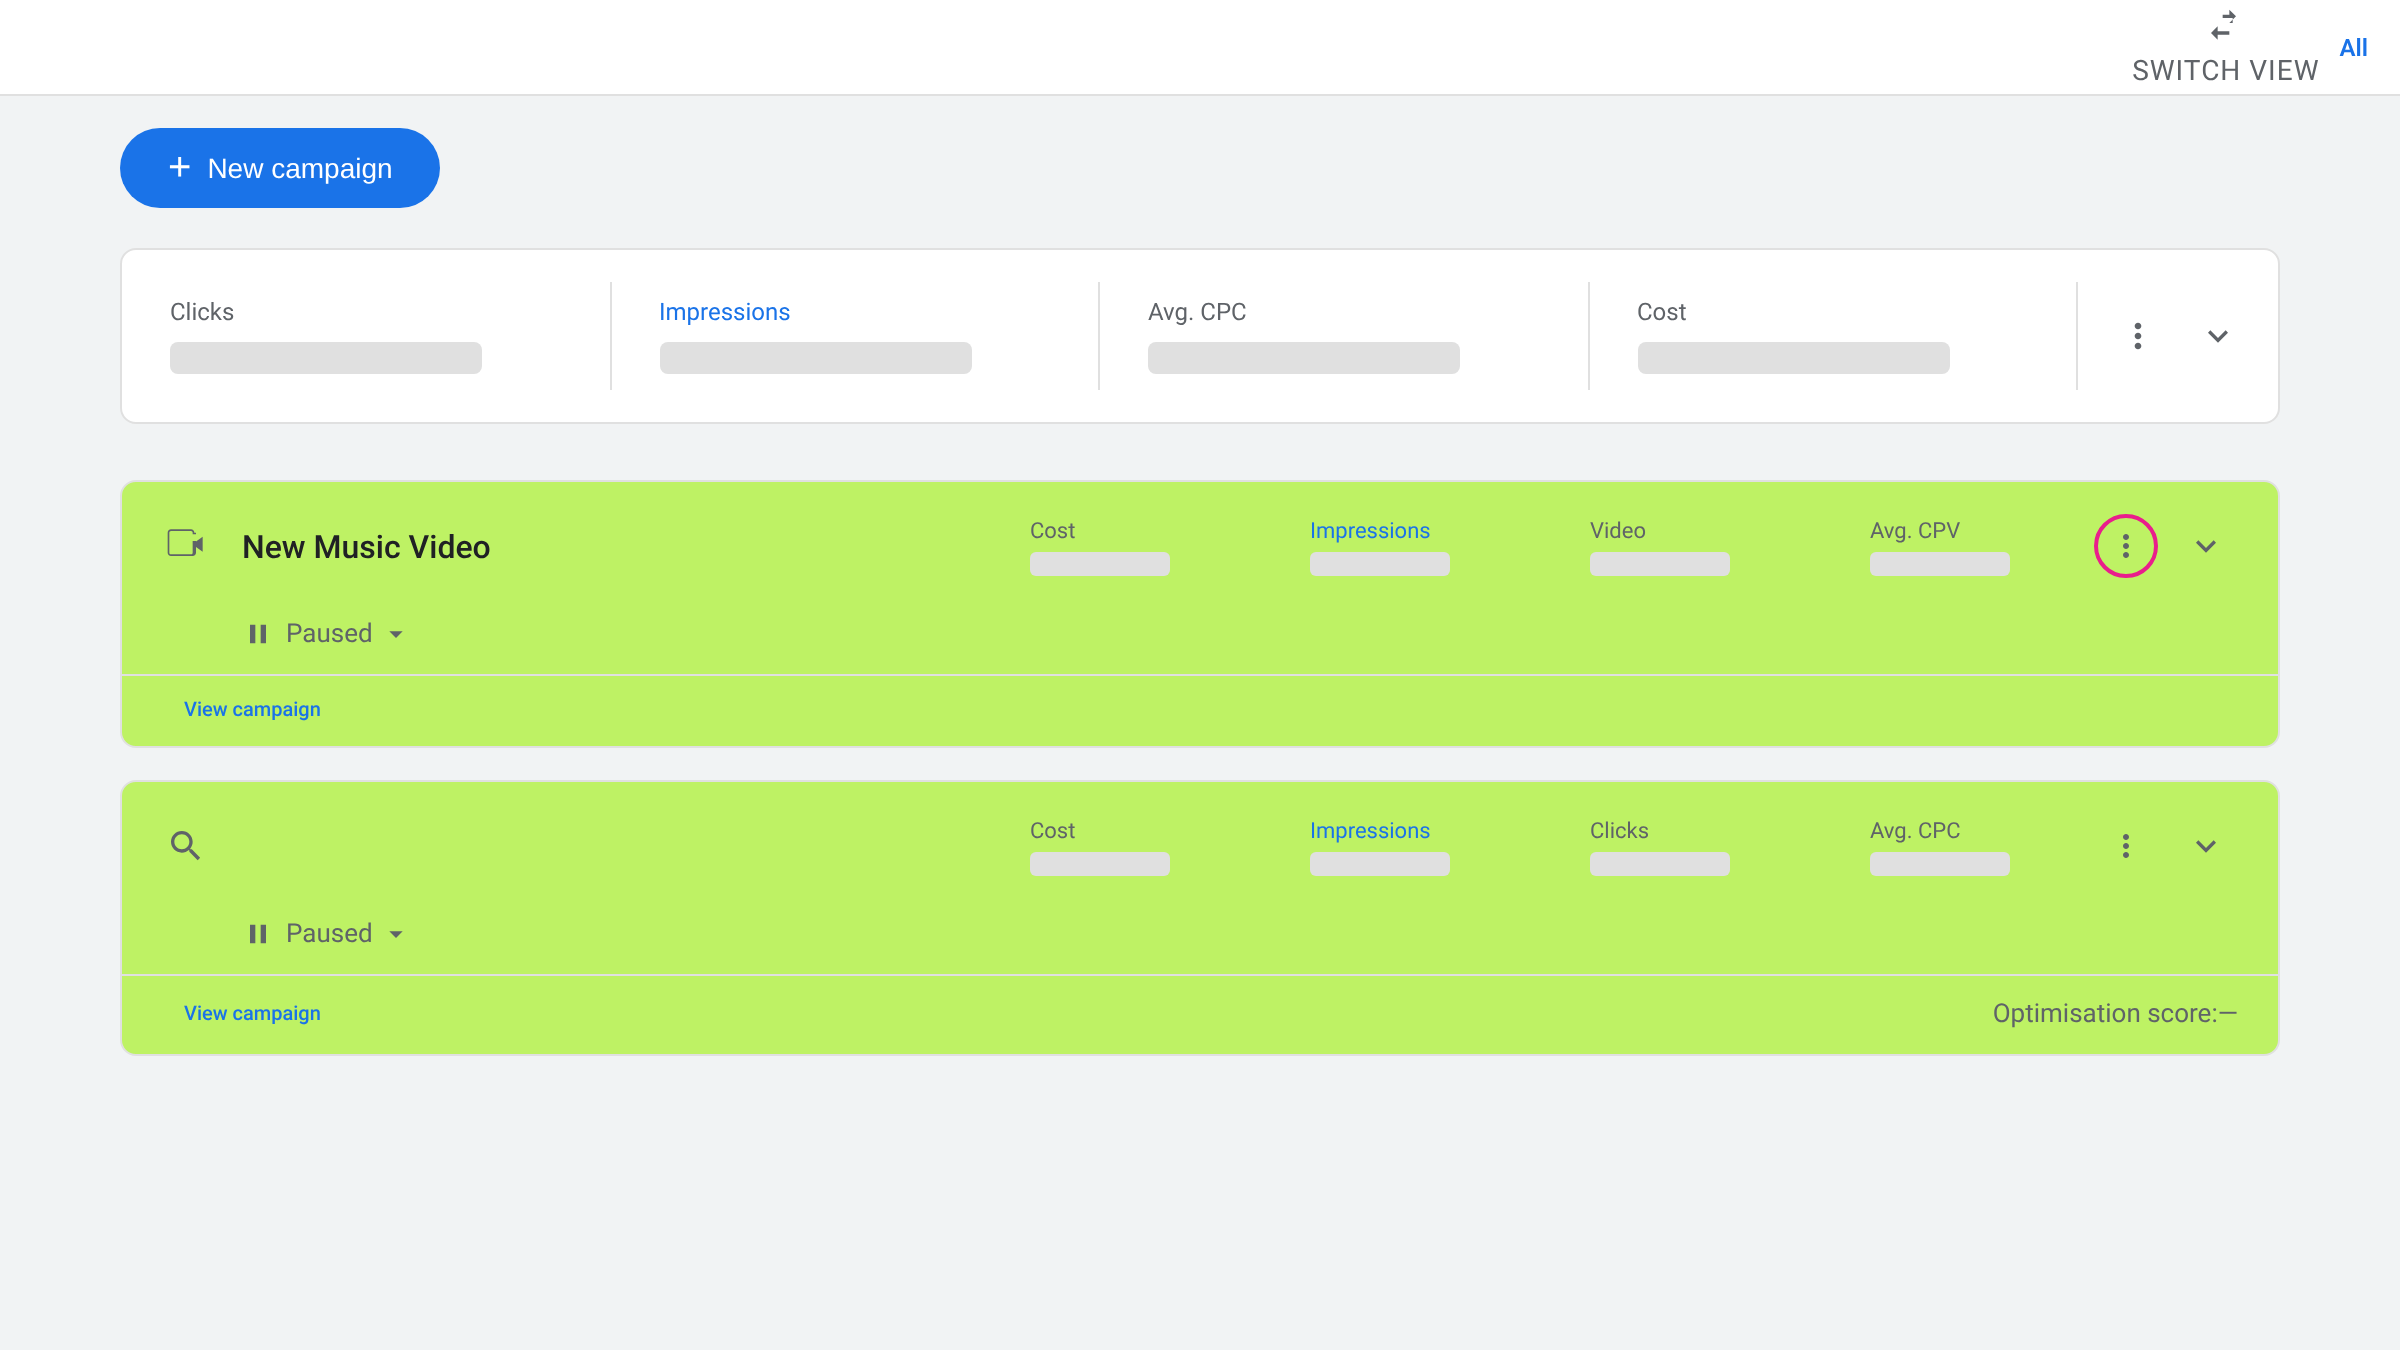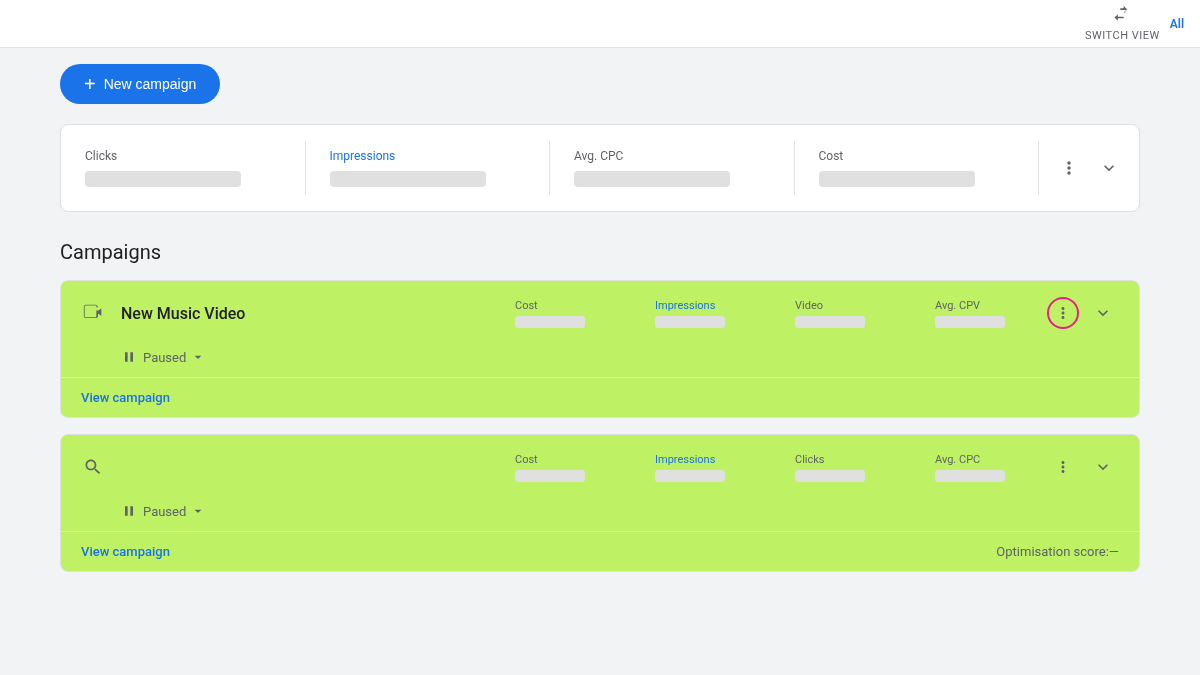--- a/index.html
+++ b/index.html
@@ -216,24 +216,25 @@
 
     
     .view-campaign-row {
       display: flex;
       align-items: center;
       justify-content: space-between;
       padding: 12px 20px;
     }
     .view-campaign-link {
       color: #1a73e8;
-      font-size: 13px;
+      font-size: 10px;
       font-weight: 500;
       cursor: pointer;
       text-decoration: none;
+      margin-left: 11px;
     }
     .optimisation-score {
       font-size: 13px;
       color: #5f6368;
     }
 
     
     .top-right {
       display: flex;
       align-items: center;
@@ -255,21 +256,21 @@
     .top-icon-btn svg { width: 22px; height: 22px; }
   </style>
 </head>
 <body>
 
 <div class="top-bar">
   <div style="display:flex; align-items:center; gap:4px; flex-direction:column; cursor:pointer;">
     <svg viewBox="0 0 24 24" fill="currentColor" style="width:20px;height:20px;color:#5f6368;">
       <path d="M6.99 11L3 15l3.99 4v-3H14v-2H6.99v-3zm7.02-2L18 5l-3.99-4v3H10v2h6.01v3z"></path>
     </svg>
-    <span style="font-size:11px; color:#5f6368; letter-spacing:0.5px;">SWITCH VIEW</span>
+    <span style="font-size:14px; color:#5f6368; letter-spacing:0.5px;">SWITCH VIEW</span>
   </div>
   <span style="color:#1a73e8; font-size:12px; font-weight:600; margin-left:10px;">All</span>
 </div>
 
 <div class="main">
 
 
   <button class="new-campaign-btn">
     <span class="plus">+</span>
     <span>New campaign</span>
@@ -299,21 +300,20 @@
         </svg>
       </button>
       <button class="icon-btn">
         <svg width="20" height="20" viewBox="0 0 24 24" fill="currentColor">
           <path d="M16.59 8.59L12 13.17 7.41 8.59 6 10l6 6 6-6z"></path>
         </svg>
       </button>
     </div>
   </div>
 
-  <div class="campaigns-title">Campaigns</div>
 
   <div class="campaign-card">
     <div class="campaign-main">
       <div class="campaign-icon">
         <svg width="20" height="20" viewBox="0 0 24 24" fill="currentColor">
           <path d="M18 4v1h-2V4c0-.55-.45-1-1-1H3c-.55 0-1 .45-1 1v12c0 .55.45 1 1 1h12c.55 0 1-.45 1-1v-1h2v1c0 1.1-.9 2-2 2H3c-1.1 0-2-.9-2-2V4c0-1.1.9-2 2-2h12c1.1 0 2 .9 2 2zm4 2.5l-4 2.83V9h-2v6h2v-2.33l4 2.83V6.5z"></path>
         </svg>
       </div>
       <span class="campaign-name">New Music Video</span>
       <div class="campaign-metrics">

